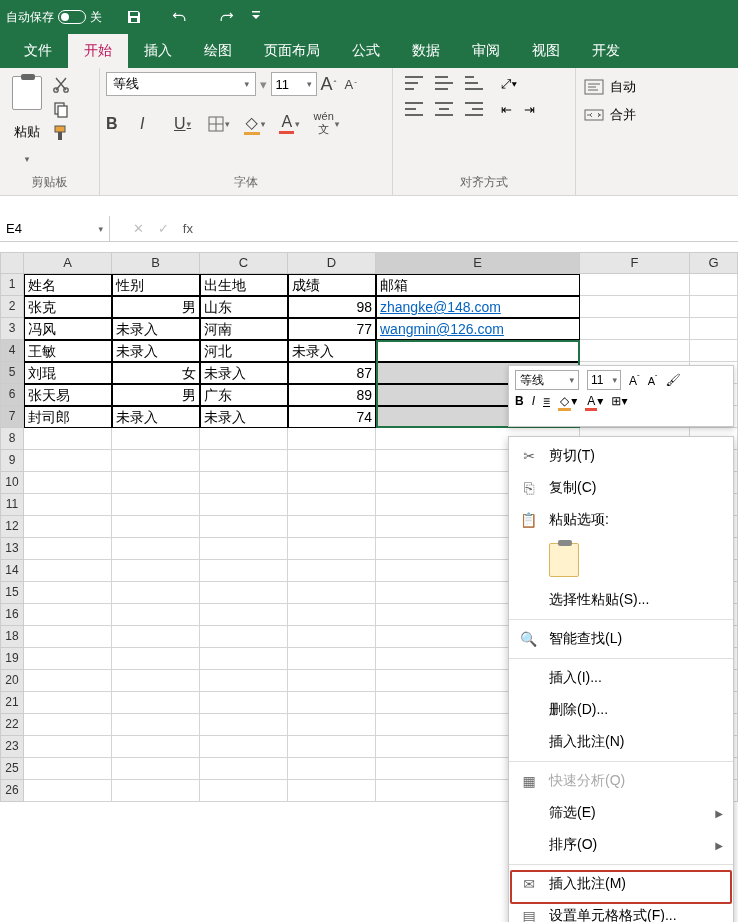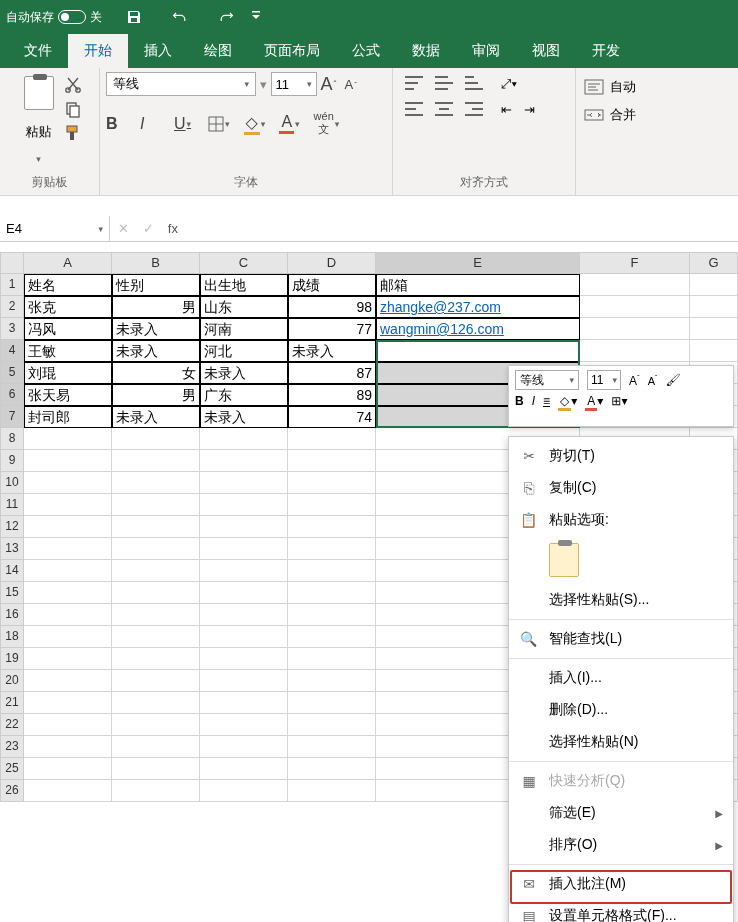--- a/index.html
+++ b/index.html
@@ -9,21 +9,21 @@
 .title-bar { height: 34px; background: #217346; display: flex; align-items: center; padding: 0 6px; color: #fff; }
 .autosave { font-size: 12px; display: flex; align-items: center; gap: 4px; }
 .autosave-toggle { width: 28px; height: 14px; border: 1px solid #fff; border-radius: 7px; display: inline-flex; align-items: center; padding: 0 2px; }
 .autosave-toggle::before { content: ""; width: 8px; height: 8px; background: #fff; border-radius: 50%; }
 .title-bar .qat { display: flex; align-items: center; gap: 30px; margin-left: 24px; }
 .qat-icon { width: 16px; height: 16px; display: inline-flex; justify-content: center; align-items: center; }
 
 
 .tabs { height: 34px; background: #217346; display: flex; align-items: flex-end; padding: 0 8px; gap: 0; }
 .tab { padding: 8px 16px; color: #fff; font-size: 14px; cursor: pointer; }
-.tab.active { background: #f3f2f1; color: #0369a1; }
+.tab.active { background: #f3f2f1; color: #be185d; }
 
 
 .ribbon { height: 128px; background: #f3f2f1; border-bottom: 1px solid #d6d6d6; display: flex; }
 .group { border-right: 1px solid #d6d6d6; padding: 4px 6px 2px; display: flex; flex-direction: column; justify-content: space-between; }
 .group-label { text-align: center; font-size: 12px; color: #666; padding: 2px 0; }
 
 
 .clipboard-body { display: flex; gap: 4px; height: 96px; }
 .paste-btn { display: flex; flex-direction: column; align-items: center; justify-content: space-between; width: 42px; padding: 4px 0; }
 .clipboard-icon { width: 30px; height: 34px; background: #fff; border: 1px solid #999; border-radius: 2px; position: relative; }
@@ -43,21 +43,21 @@
 
 .align-body { display: flex; flex-direction: column; gap: 10px; height: 96px; width: 170px; padding: 4px 6px; }
 .align-row { display: flex; gap: 12px; }
 .align-btn { width: 18px; height: 14px; display: flex; flex-direction: column; justify-content: space-between; }
 .al-line { height: 2px; background: #666; }
 
 
 .autosave-group { flex: 1; padding: 10px 8px; display: flex; flex-direction: column; gap: 10px; }
 
 
-.formula-bar { height: 26px; border-bottom: 1px solid #ccc; display: flex; align-items: center; }
+.formula-bar { height: 26px; border-bottom: 1px solid #ccc; display: flex; align-items: center; gap: 15px; }
 .name-box { width: 110px; height: 100%; border-right: 1px solid #ccc; display: flex; align-items: center; padding: 0 6px; justify-content: space-between; }
 .fx-area { display: flex; align-items: center; padding: 0 8px; gap: 14px; color: #bfbfbf; }
 
 .spacer-bar { height: 20px; }
 
 
 .grid { position: relative; }
 .col-headers { display: flex; position: sticky; top: 0; }
 .corner { width: 24px; height: 22px; background: #e6e6e6; border: 1px solid #ccc; }
 .col-h { height: 22px; background: #e6e6e6; border: 1px solid #ccc; border-left: none; text-align: center; font-size: 13px; line-height: 20px; color: #333; }
@@ -141,21 +141,21 @@
   <div class="tab">绘图</div>
   <div class="tab">页面布局</div>
   <div class="tab">公式</div>
   <div class="tab">数据</div>
   <div class="tab">审阅</div>
   <div class="tab">视图</div>
   <div class="tab">开发</div>
 </div>
 
 <div class="ribbon">
-  <div class="group" style="width:100px;align-items:center;">
+  <div class="group" style="width:100px;">
     <div class="clipboard-body">
       <div class="paste-btn">
         <div class="clipboard-icon"></div>
         <span>粘贴</span>
         <span class="dd">▾</span>
       </div>
       <div class="side-btns">
         <span>
             <svg width="18" height="18" viewBox="0 0 18 18">
               <path stroke="#555" stroke-width="1.3" fill="none" d="M4 2l10 12M14 2L4 14"></path>
@@ -318,21 +318,21 @@
     <div class="cell cF"></div>
     <div class="cell cG"></div>
   </div>
 
   <div class="grid-row">
     <div class="row-h">2</div>
     <div class="cell tbl cA">张克</div>
     <div class="cell tbl cB right">男</div>
     <div class="cell tbl cC">山东</div>
     <div class="cell tbl cD right">98</div>
-    <div class="cell tbl cE link">zhangke@237.com</div>
+    <div class="cell tbl cE link">zhangke@148.com</div>
     <div class="cell cF"></div>
     <div class="cell cG"></div>
   </div>
 
   <div class="grid-row">
     <div class="row-h">3</div>
     <div class="cell tbl cA">冯风</div>
     <div class="cell tbl cB">未录入</div>
     <div class="cell tbl cC">河南</div>
     <div class="cell tbl cD right">77</div>
@@ -614,21 +614,21 @@
   <div class="menu-item">
     <span class="menu-icon"></span>
     <span class="label">插入(I)...</span>
   </div>
   <div class="menu-item">
     <span class="menu-icon"></span>
     <span class="label">删除(D)...</span>
   </div>
   <div class="menu-item">
     <span class="menu-icon"></span>
-    <span class="label">选择性粘贴(N)</span>
+    <span class="label">插入批注(N)</span>
   </div>
   <div class="menu-sep"></div>
   <div class="menu-item disabled">
     <span class="menu-icon">▦</span>
     <span class="label">快速分析(Q)</span>
   </div>
   <div class="menu-item">
     <span class="menu-icon"></span>
     <span class="label">筛选(E)</span>
     <span class="arrow-r">▶</span>

